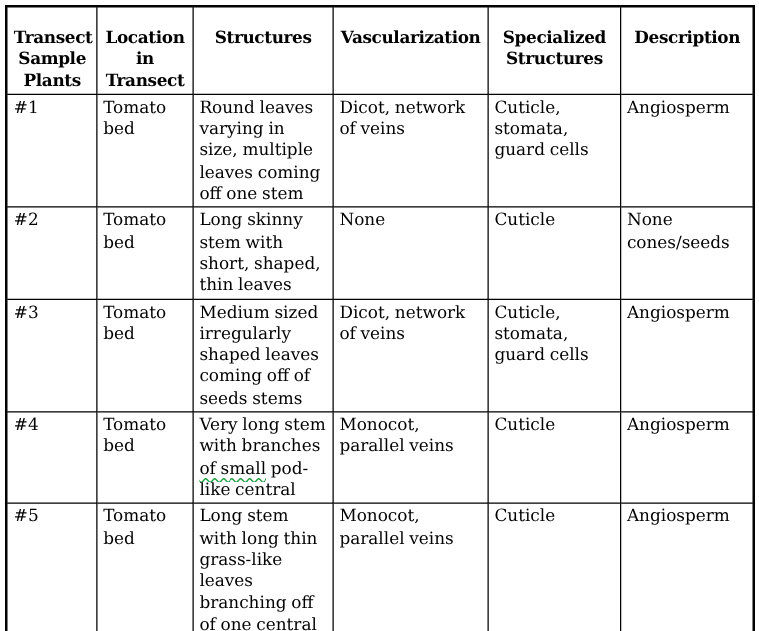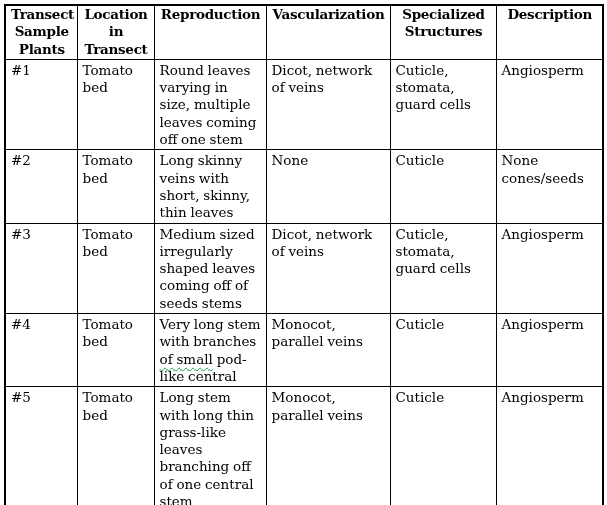--- a/index.html
+++ b/index.html
@@ -25,21 +25,21 @@
     border: 1px solid #000000;
     vertical-align: top;
     padding: 2px 4px 1px 5px;
     font-size: 13.5px;
     line-height: 17.3px;
     word-spacing: -0.5px;
   }
   .obs-table th {
     font-weight: bold;
     text-align: center;
-    padding-top: 0;
+    padding-top: 16px;
     letter-spacing: -0.3px;
   }
   .obs-table td {
     text-align: left;
   }
   
   .c0 { width: 72px; }
   .c1 { width: 77px; }
   .c2 { width: 112px; }
   .c3 { width: 124px; }
@@ -69,39 +69,39 @@
       <col class="c1">
       <col class="c2">
       <col class="c3">
       <col class="c4">
       <col class="c5">
   </colgroup>
   <thead>
     <tr class="rh">
       <th>Transect Sample Plants</th>
       <th>Location in Transect</th>
-      <th>Reproduction</th>
+      <th>Structures</th>
       <th>Vascularization</th>
       <th>Specialized Structures</th>
       <th>Description</th>
     </tr>
   </thead>
   <tbody>
     <tr class="r0">
       <td>#1</td>
       <td>Tomato bed</td>
       <td>Round leaves varying in size, multiple leaves coming off one stem</td>
       <td>Dicot, network of veins</td>
       <td>Cuticle, stomata, guard cells</td>
       <td>Angiosperm</td>
     </tr>
     <tr class="r1">
       <td>#2</td>
       <td>Tomato bed</td>
-      <td>Long skinny veins with short, skinny, thin leaves</td>
+      <td>Long skinny stem with short, shaped, thin leaves</td>
       <td>None</td>
       <td>Cuticle</td>
       <td>None cones/seeds</td>
     </tr>
     <tr class="r2">
       <td>#3</td>
       <td>Tomato bed</td>
       <td>Medium sized irregularly shaped leaves coming off of seeds stems</td>
       <td>Dicot, network of veins</td>
       <td>Cuticle, stomata, guard cells</td>

